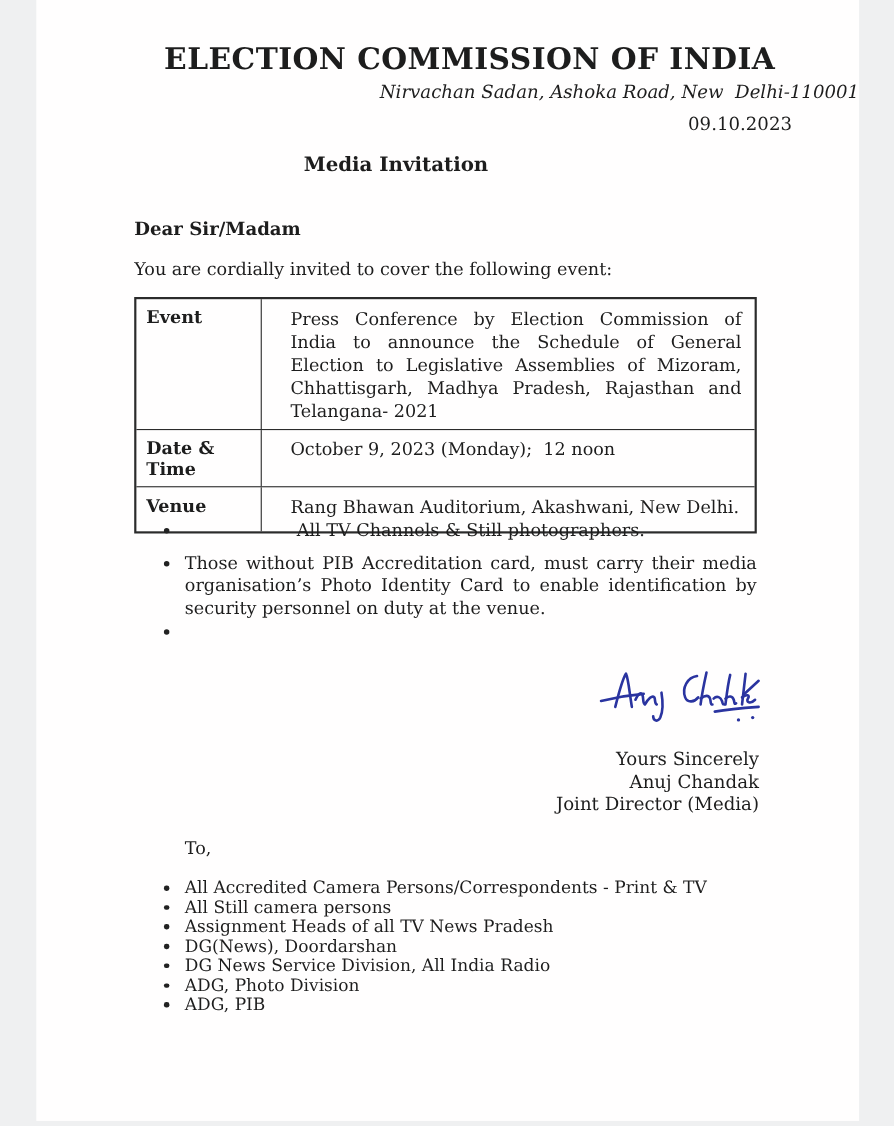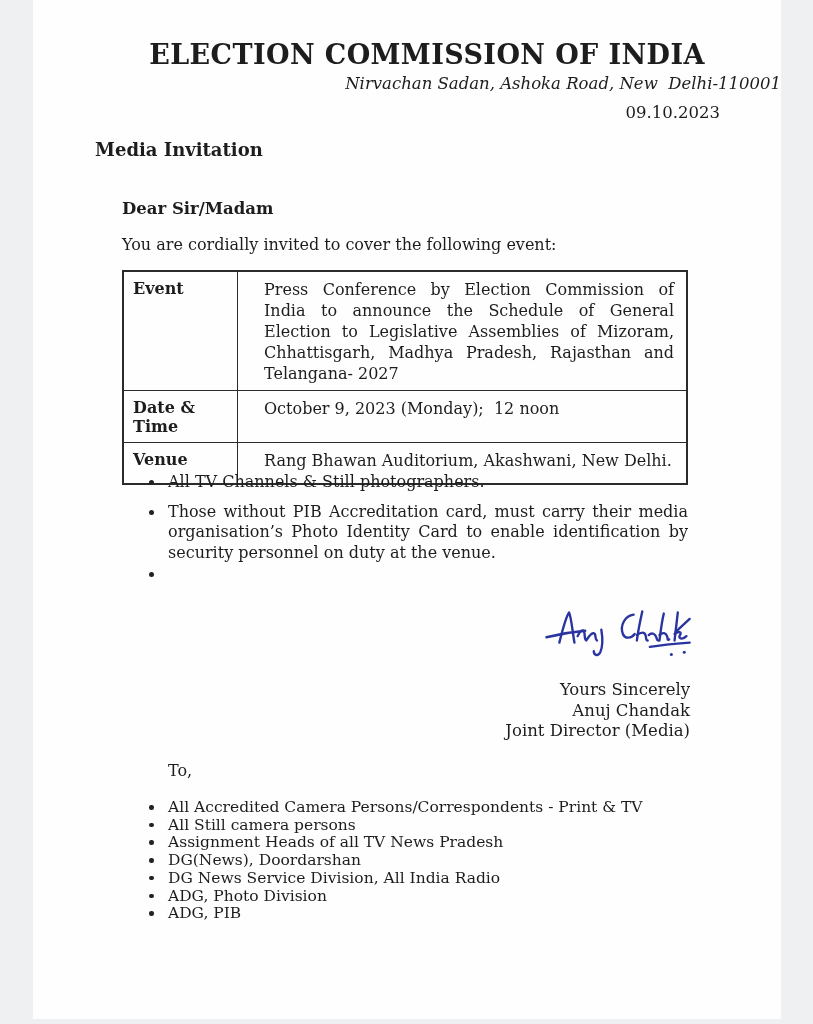--- a/index.html
+++ b/index.html
@@ -46,20 +46,21 @@
     position: absolute;
     top: 103px; right: 61px;
     font-size: 16.5px;
     text-align: center;
   }
   .letter-title {
     position: absolute;
     left: 0; top: 139px; width: 592px;
     padding-left: 62px;
     box-sizing: border-box;
+    text-align: center;
     font-size: 18px;
     font-weight: 700;
   }
   .salutation {
     position: absolute;
     left: 89px; top: 199px;
     font-size: 16.5px;
     font-weight: 700;
   }
   .intro-line {
@@ -113,21 +114,21 @@
     padding-left: 20px;
   }
   .notes-list li .dot,
   .to-list li .dot {
     position: absolute;
     left: 1px; top: 8px;
     width: 5px; height: 5px;
     border-radius: 50%;
     background: #222;
   }
-  .note-gap { margin-bottom: 9px; }
+  .note-gap { margin-bottom: 9px; text-align: center; }
   .note-just { text-align: justify; margin-bottom: 1px; }
   .signature-wrap {
     position: absolute;
     left: 502px; top: 606px;
     width: 165px; height: 56px;
   }
   .closing-block {
     position: absolute;
     top: 680px; right: 91px;
     text-align: right;
@@ -164,21 +165,21 @@
     <div class="org-address">Nirvachan Sadan, Ashoka Road, New  Delhi-110001</div>
     <div class="letter-date">09.10.2023</div>
     <div class="letter-title">Media Invitation</div>
 
     <div class="salutation">Dear Sir/Madam</div>
     <div class="intro-line">You are cordially invited to cover the following event:</div>
 
     <div class="event-table">
       <div class="etr etr-event">
         <div class="cell-label">Event</div>
-        <div class="cell-value justify">Press Conference by Election Commission of India to announce the Schedule of General Election to Legislative Assemblies of Mizoram, Chhattisgarh, Madhya Pradesh, Rajasthan and Telangana- 2027</div>
+        <div class="cell-value justify">Press Conference by Election Commission of India to announce the Schedule of General Election to Legislative Assemblies of Mizoram, Chhattisgarh, Madhya Pradesh, Rajasthan and Telangana- 2021</div>
       </div>
       <div class="etr etr-datetime">
         <div class="cell-label">Date &amp; Time</div>
         <div class="cell-value presp">October 9, 2023 (Monday);  12 noon</div>
       </div>
       <div class="etr etr-venue">
         <div class="cell-label">Venue</div>
         <div class="cell-value">Rang Bhawan Auditorium, Akashwani, New Delhi.</div>
       </div>
     </div>

